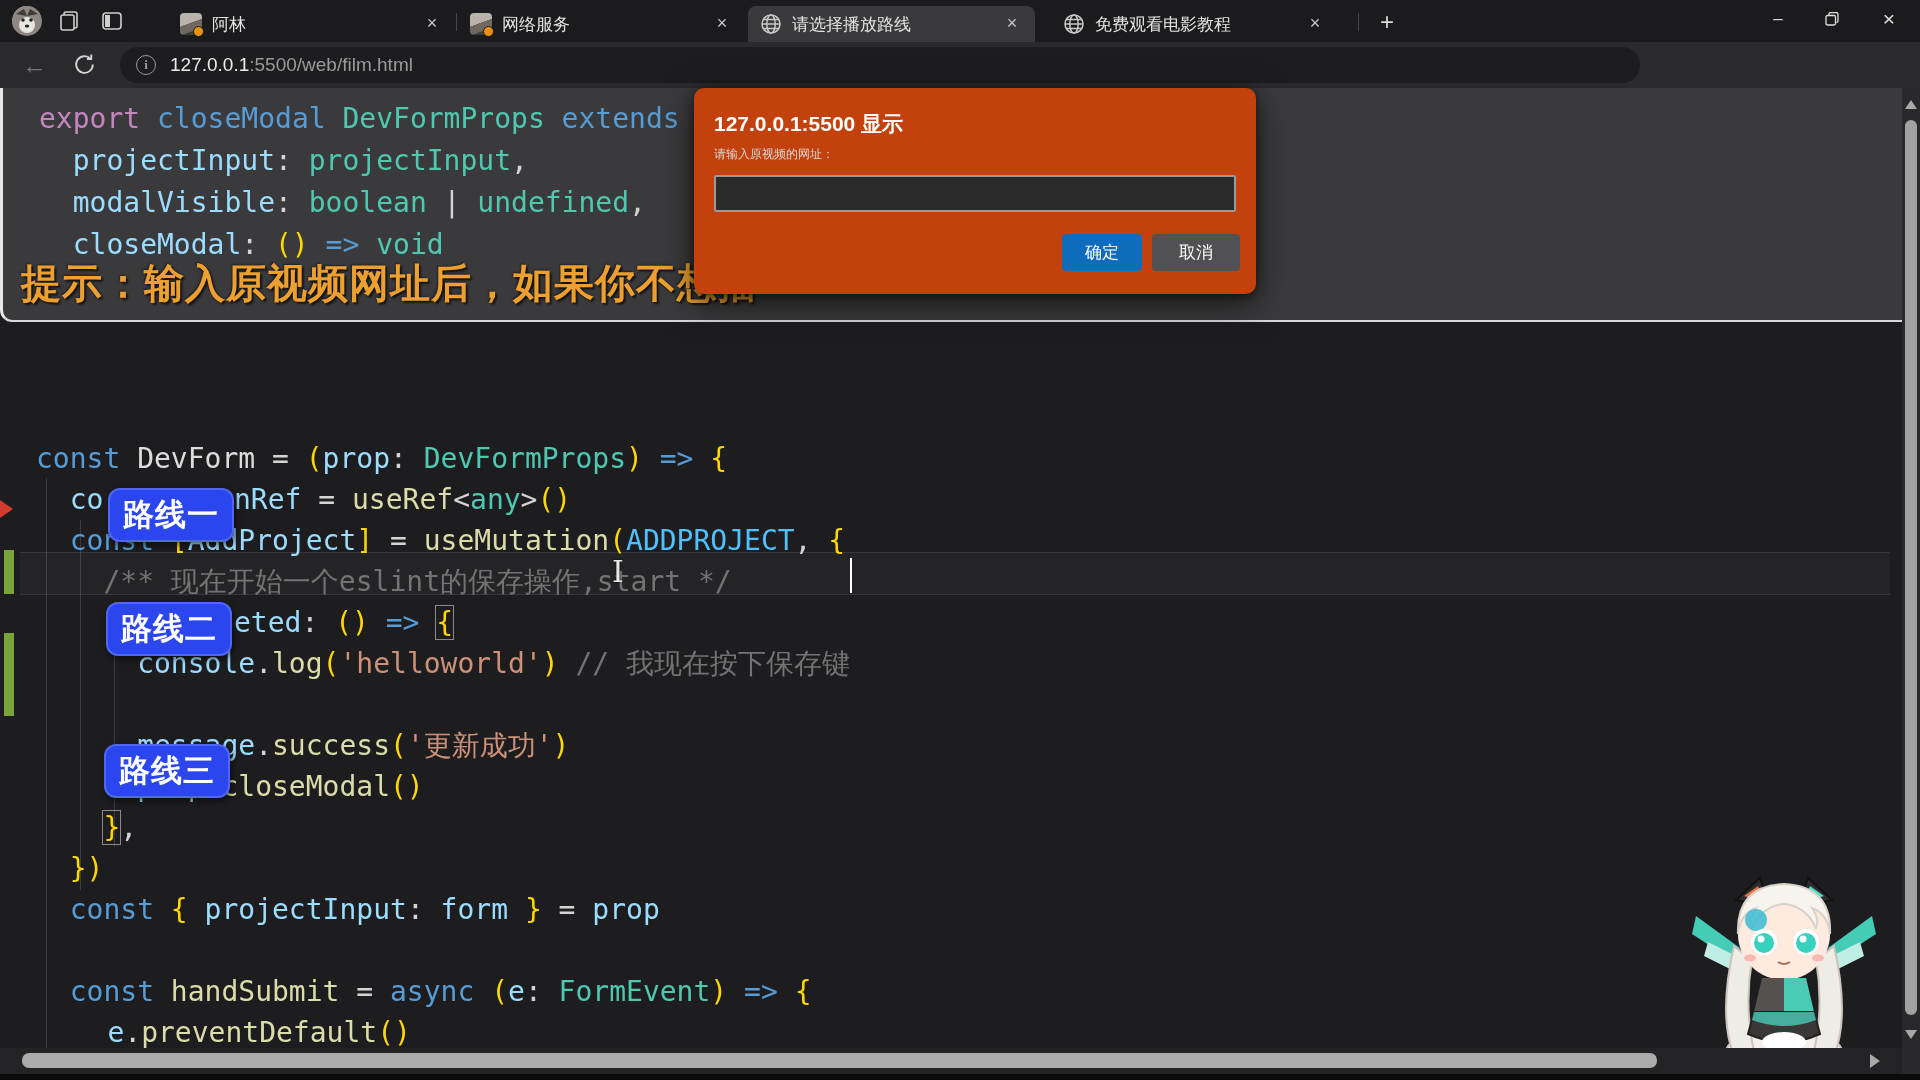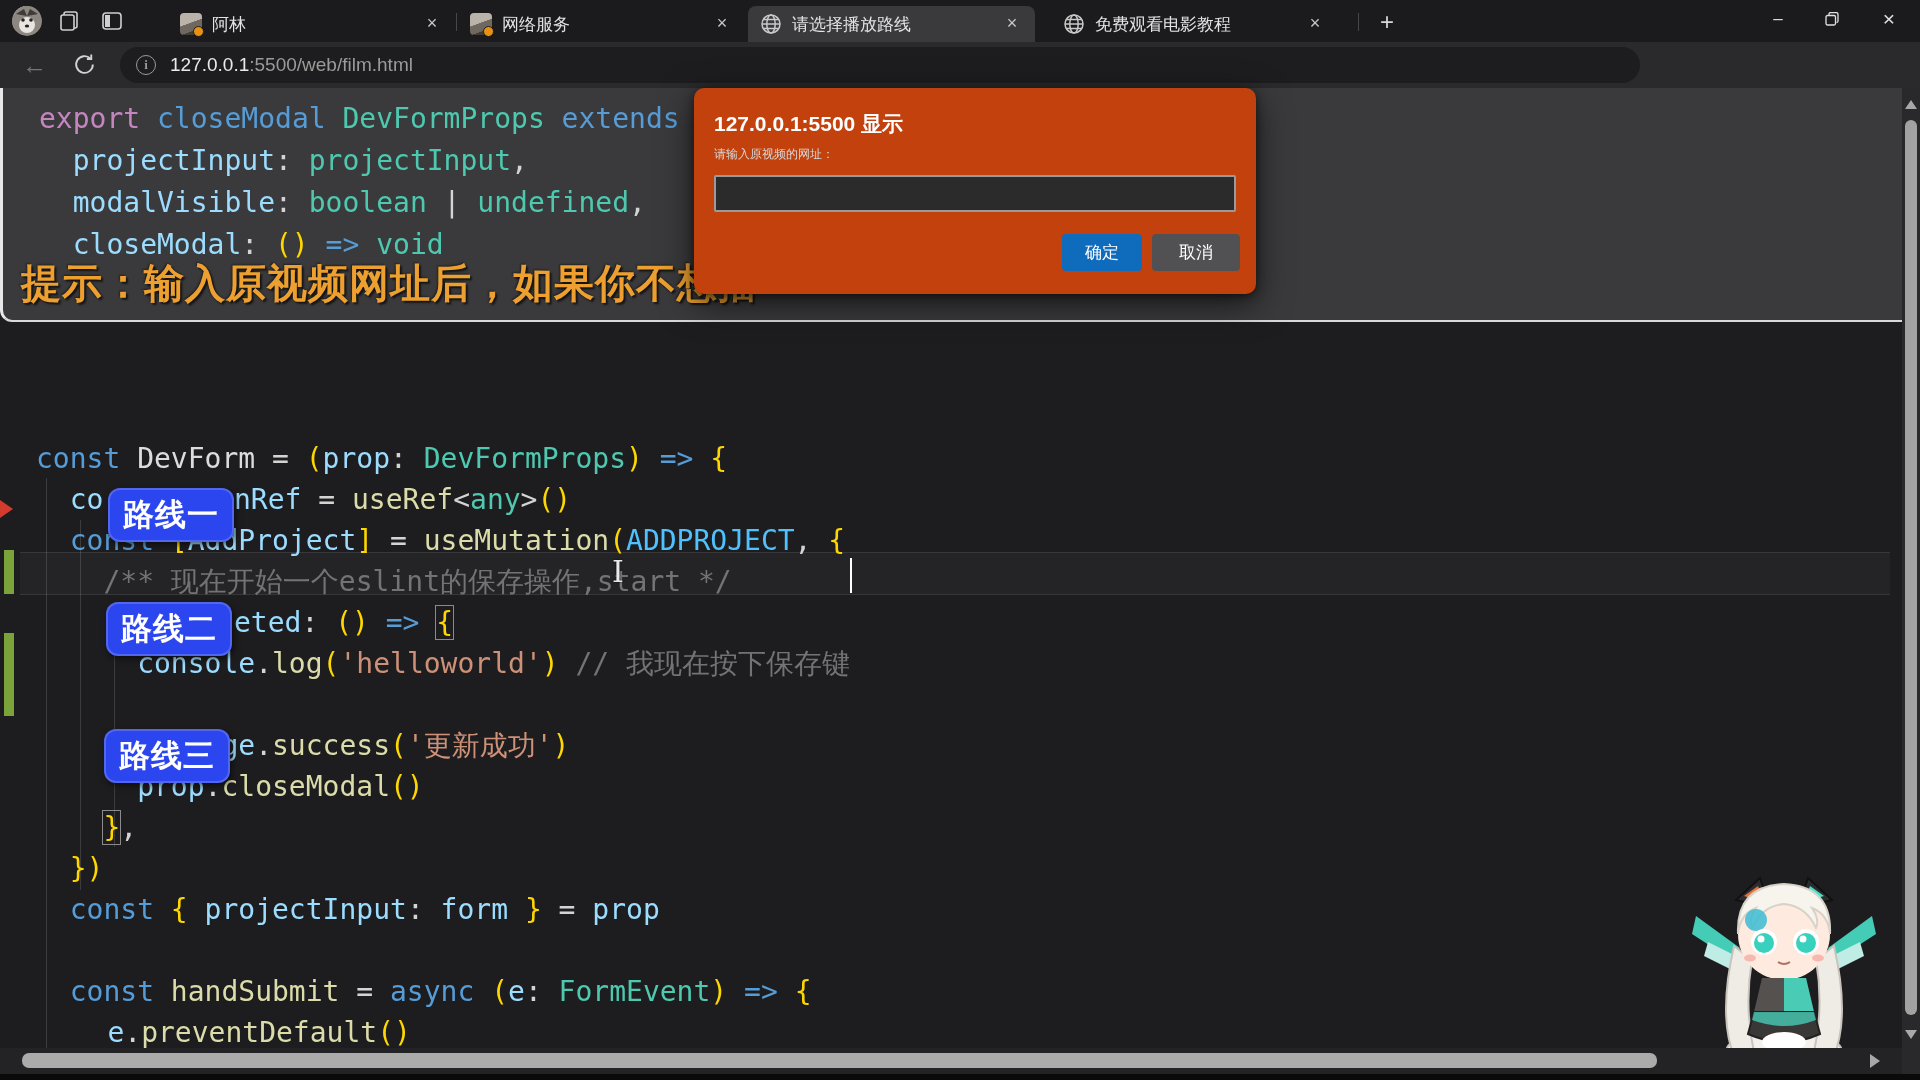--- a/index.html
+++ b/index.html
@@ -261,21 +261,21 @@
           <div class="code-line" style="left: 36px; top: 526px;"><span class="c-brk">  })</span></div>
           <div class="code-line" style="left: 36px; top: 567px;"><span class="c-kw">  const </span><span class="c-brk">{ </span><span class="c-var">projectInput</span><span class="c-pun">: </span><span class="c-var">form</span><span class="c-brk"> }</span><span class="c-pun"> = </span><span class="c-var">prop</span></div>
           <div class="code-line" style="left: 36px; top: 649px;"><span class="c-kw">  const </span><span class="c-fn">handSubmit</span><span class="c-pun"> = </span><span class="c-kw">async </span><span class="c-brk">(</span><span class="c-var">e</span><span class="c-pun">: </span><span class="c-type">FormEvent</span><span class="c-brk">)</span><span class="c-kw"> =&gt; </span><span class="c-brk">{</span></div>
           <div class="code-line" style="left: 40px; top: 690px;"><span class="c-var">    e</span><span class="c-pun">.</span><span class="c-fn">preventDefault</span><span class="c-brk">()</span></div>
           <div class="code-line" style="left: 36px; top: 731px;"><span class="c-pun">    </span><span class="c-kw2 und">await</span><span class="c-pun"> </span><span class="c-var">prop</span><span class="c-pun">.</span><span class="c-var">form</span><span class="c-pun">.</span><span class="c-fn">validateFieldsAndScroll</span><span class="c-brk">()</span></div>
         </div>
       <div id="caret"></div>
       <div id="badges">
           <div class="badge" style="left: 108px; top: 166px;">路线一</div>
           <div class="badge" style="left: 106px; top: 280px;">路线二</div>
-          <div class="badge" style="left: 104px; top: 407px;">路线三</div>
+          <div class="badge" style="left: 104px; top: 422px;">路线三</div>
         </div>
       <div id="ibeam">I</div>
     </div>
 
     <div id="character">
       <svg width="212" height="218" viewBox="0 0 212 218">
 
         <path d="M18 60 L62 92 L54 104 L14 78 Z" fill="#49E0C8" opacity=".9"></path>
         <path d="M30 86 L66 104 L58 116 L26 100 Z" fill="#bfece4"></path>
         <path d="M194 60 L150 92 L158 104 L198 78 Z" fill="#49E0C8" opacity=".9"></path>

